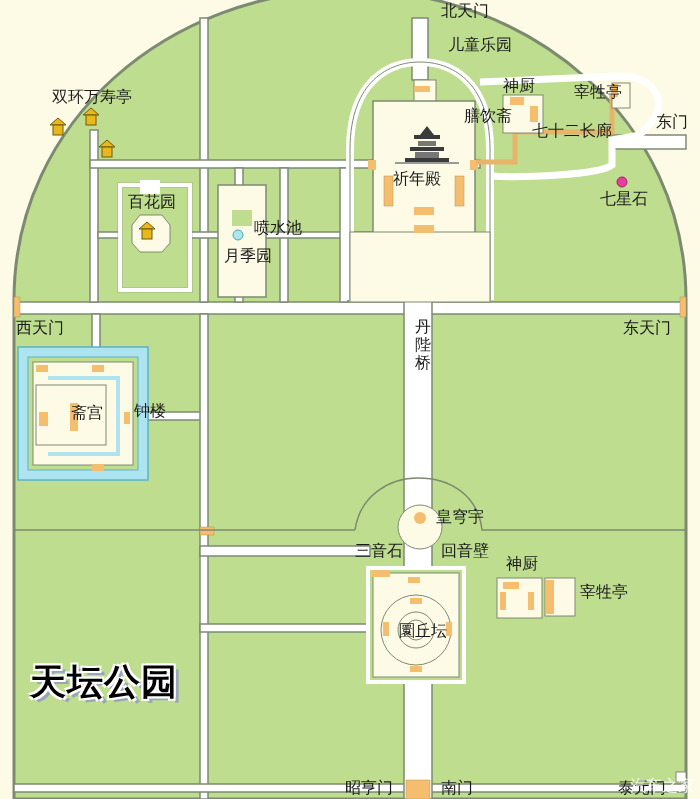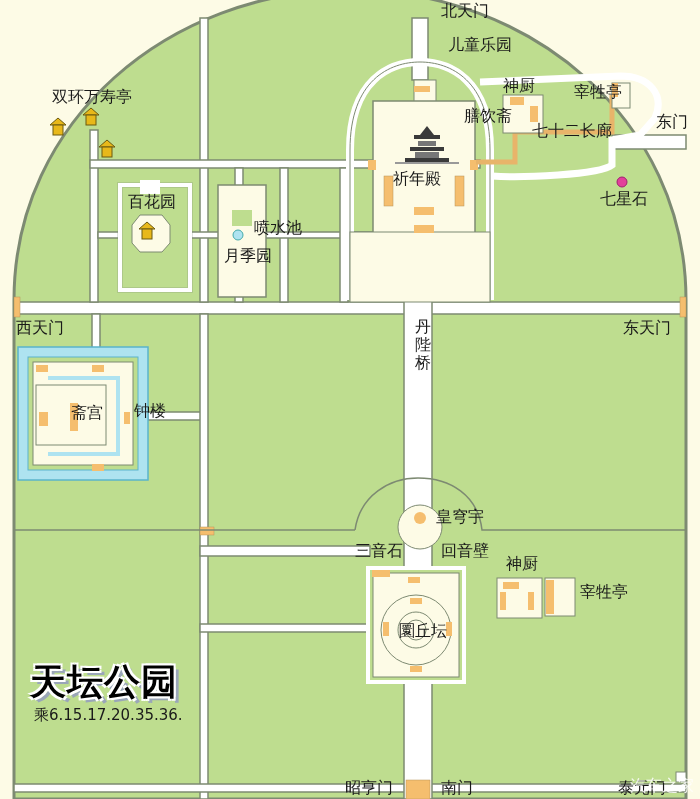--- a/index.html
+++ b/index.html
@@ -201,15 +201,14 @@
 <div class="lbl" style="left:441px;top:542px;">回音壁</div>
 <div class="lbl" style="left:506px;top:555px;">神厨</div>
 <div class="lbl" style="left:580px;top:583px;">宰牲亭</div>
 <div class="lbl" style="left:399px;top:622px;">圜丘坛</div>
 <div class="lbl" style="left:345px;top:779px;">昭亨门</div>
 <div class="lbl" style="left:441px;top:779px;">南门</div>
 <div class="lbl" style="left:618px;top:779px;">泰元门</div>
 
 <div class="title">天坛公园</div>
 <div class="bus">
-  <div>乘6.15.17.20.35.36.</div>
 </div>
 <div class="wm">汽车之家</div>
 
 </body></html>

